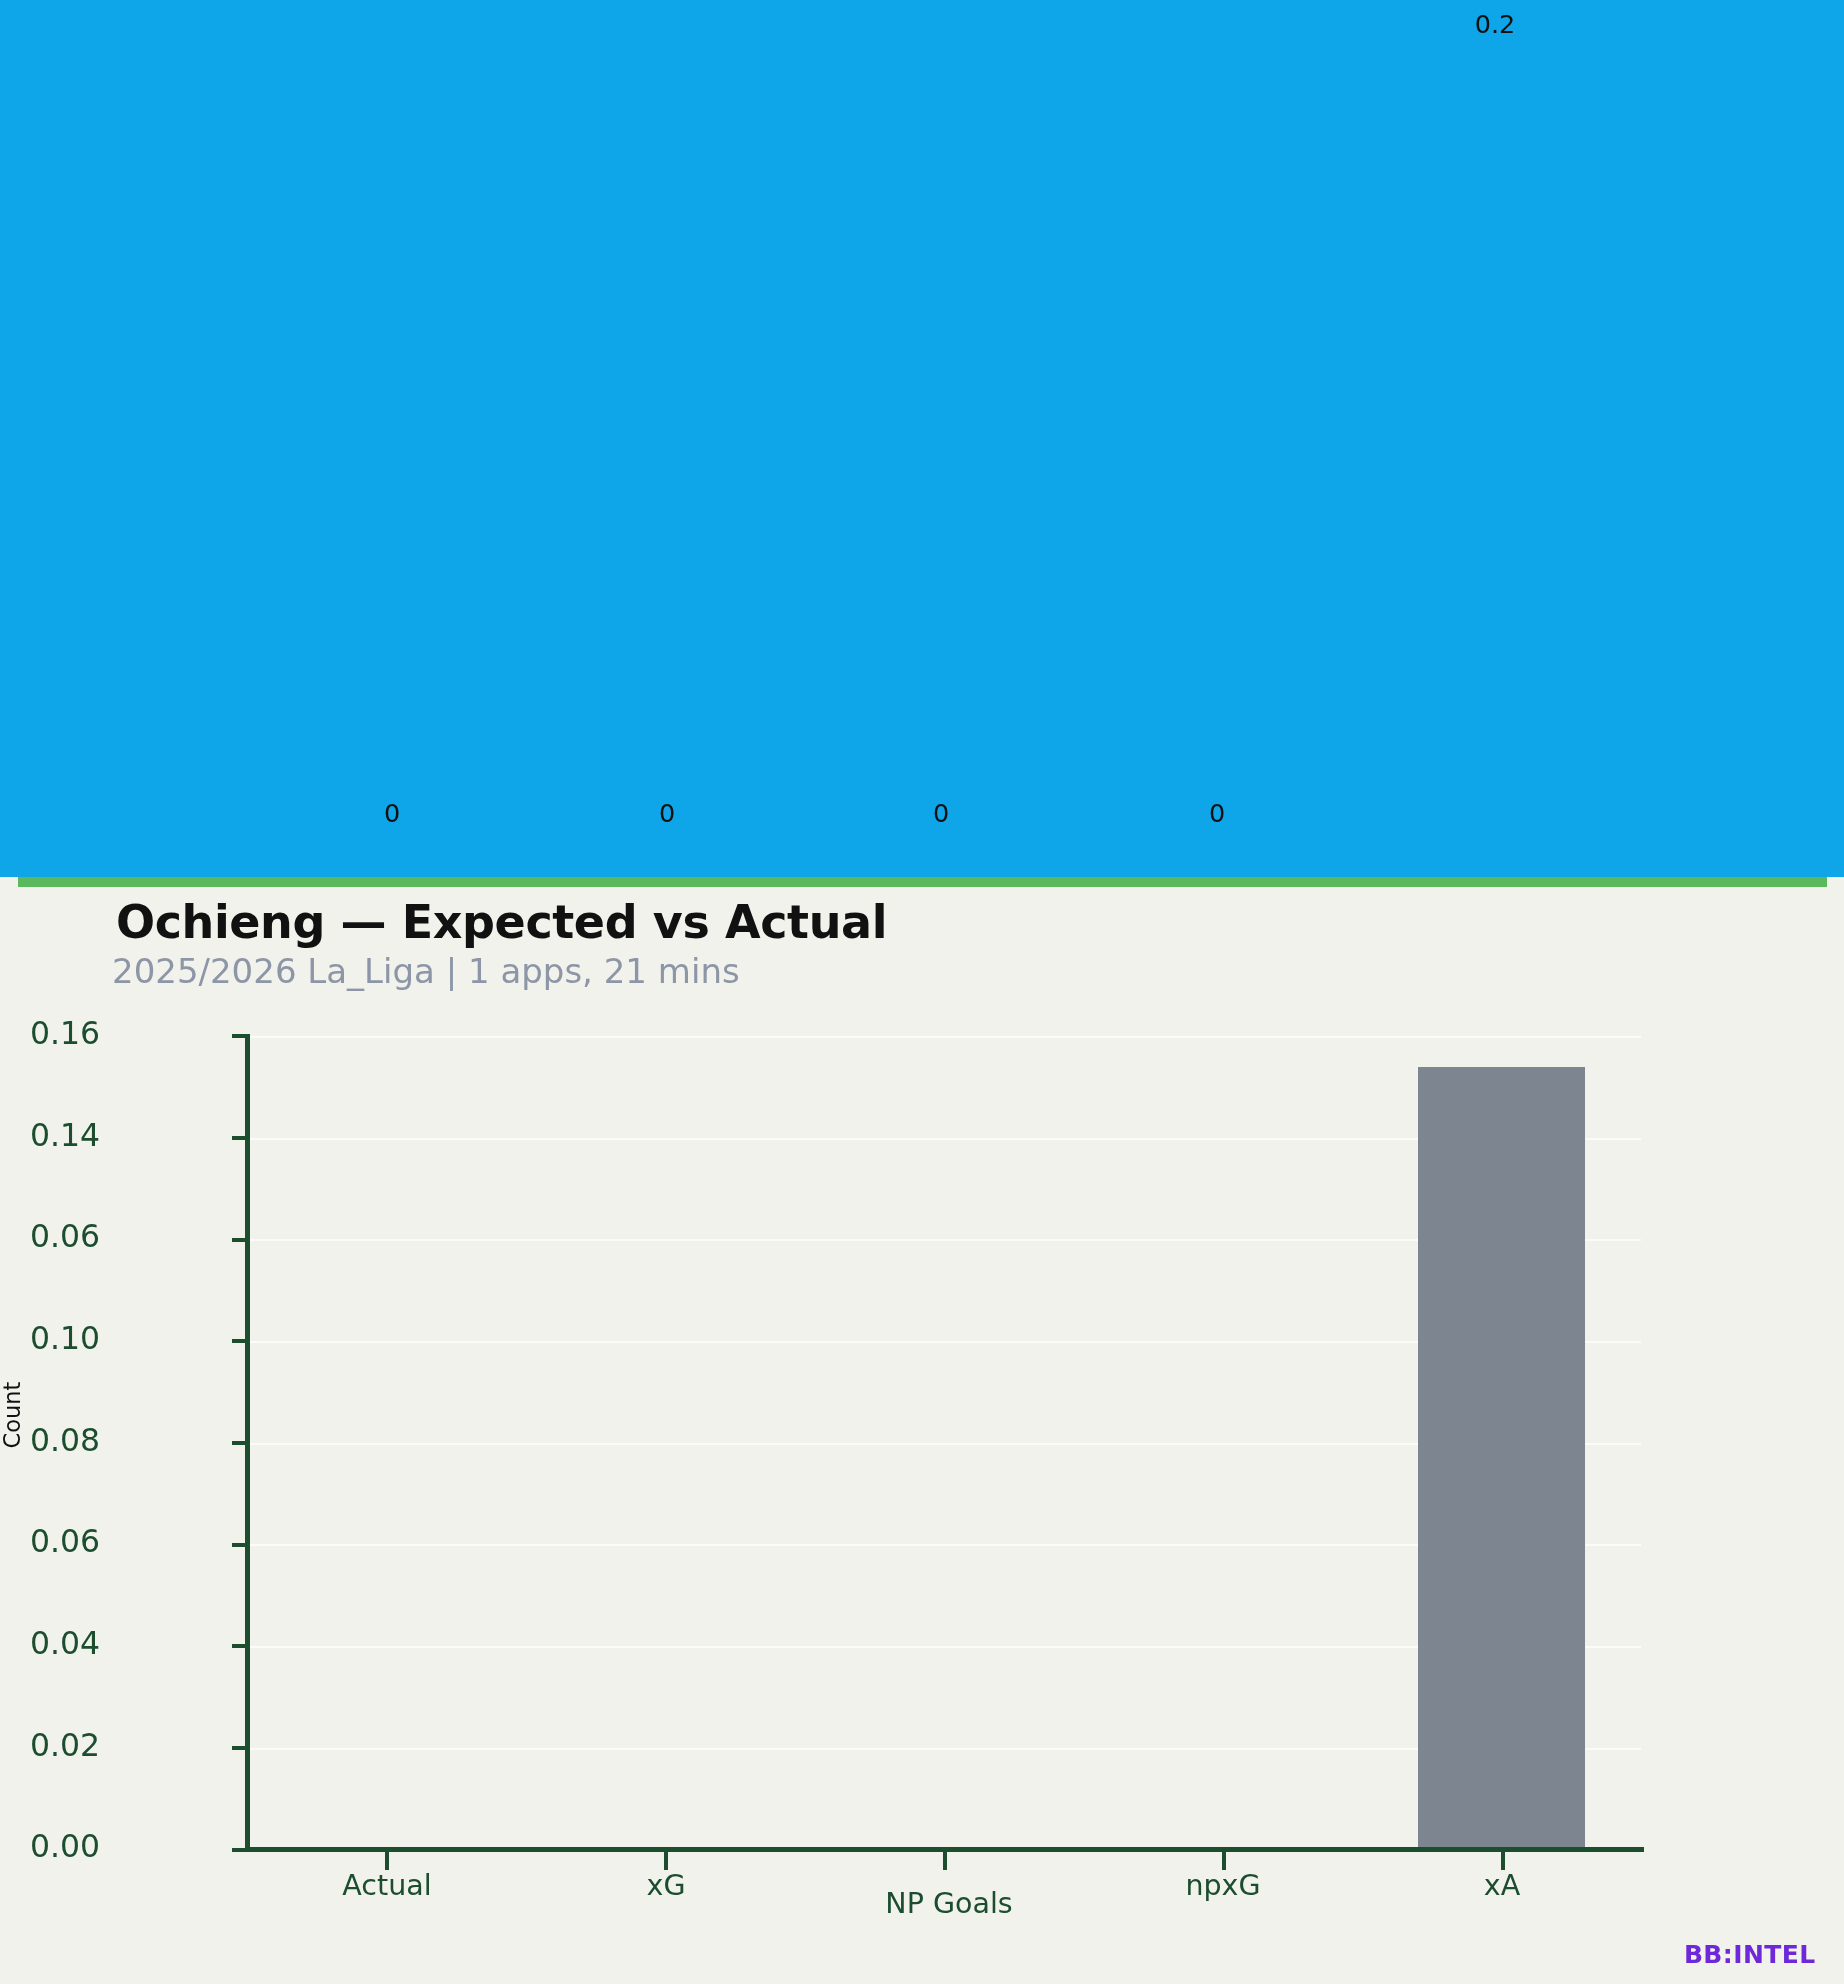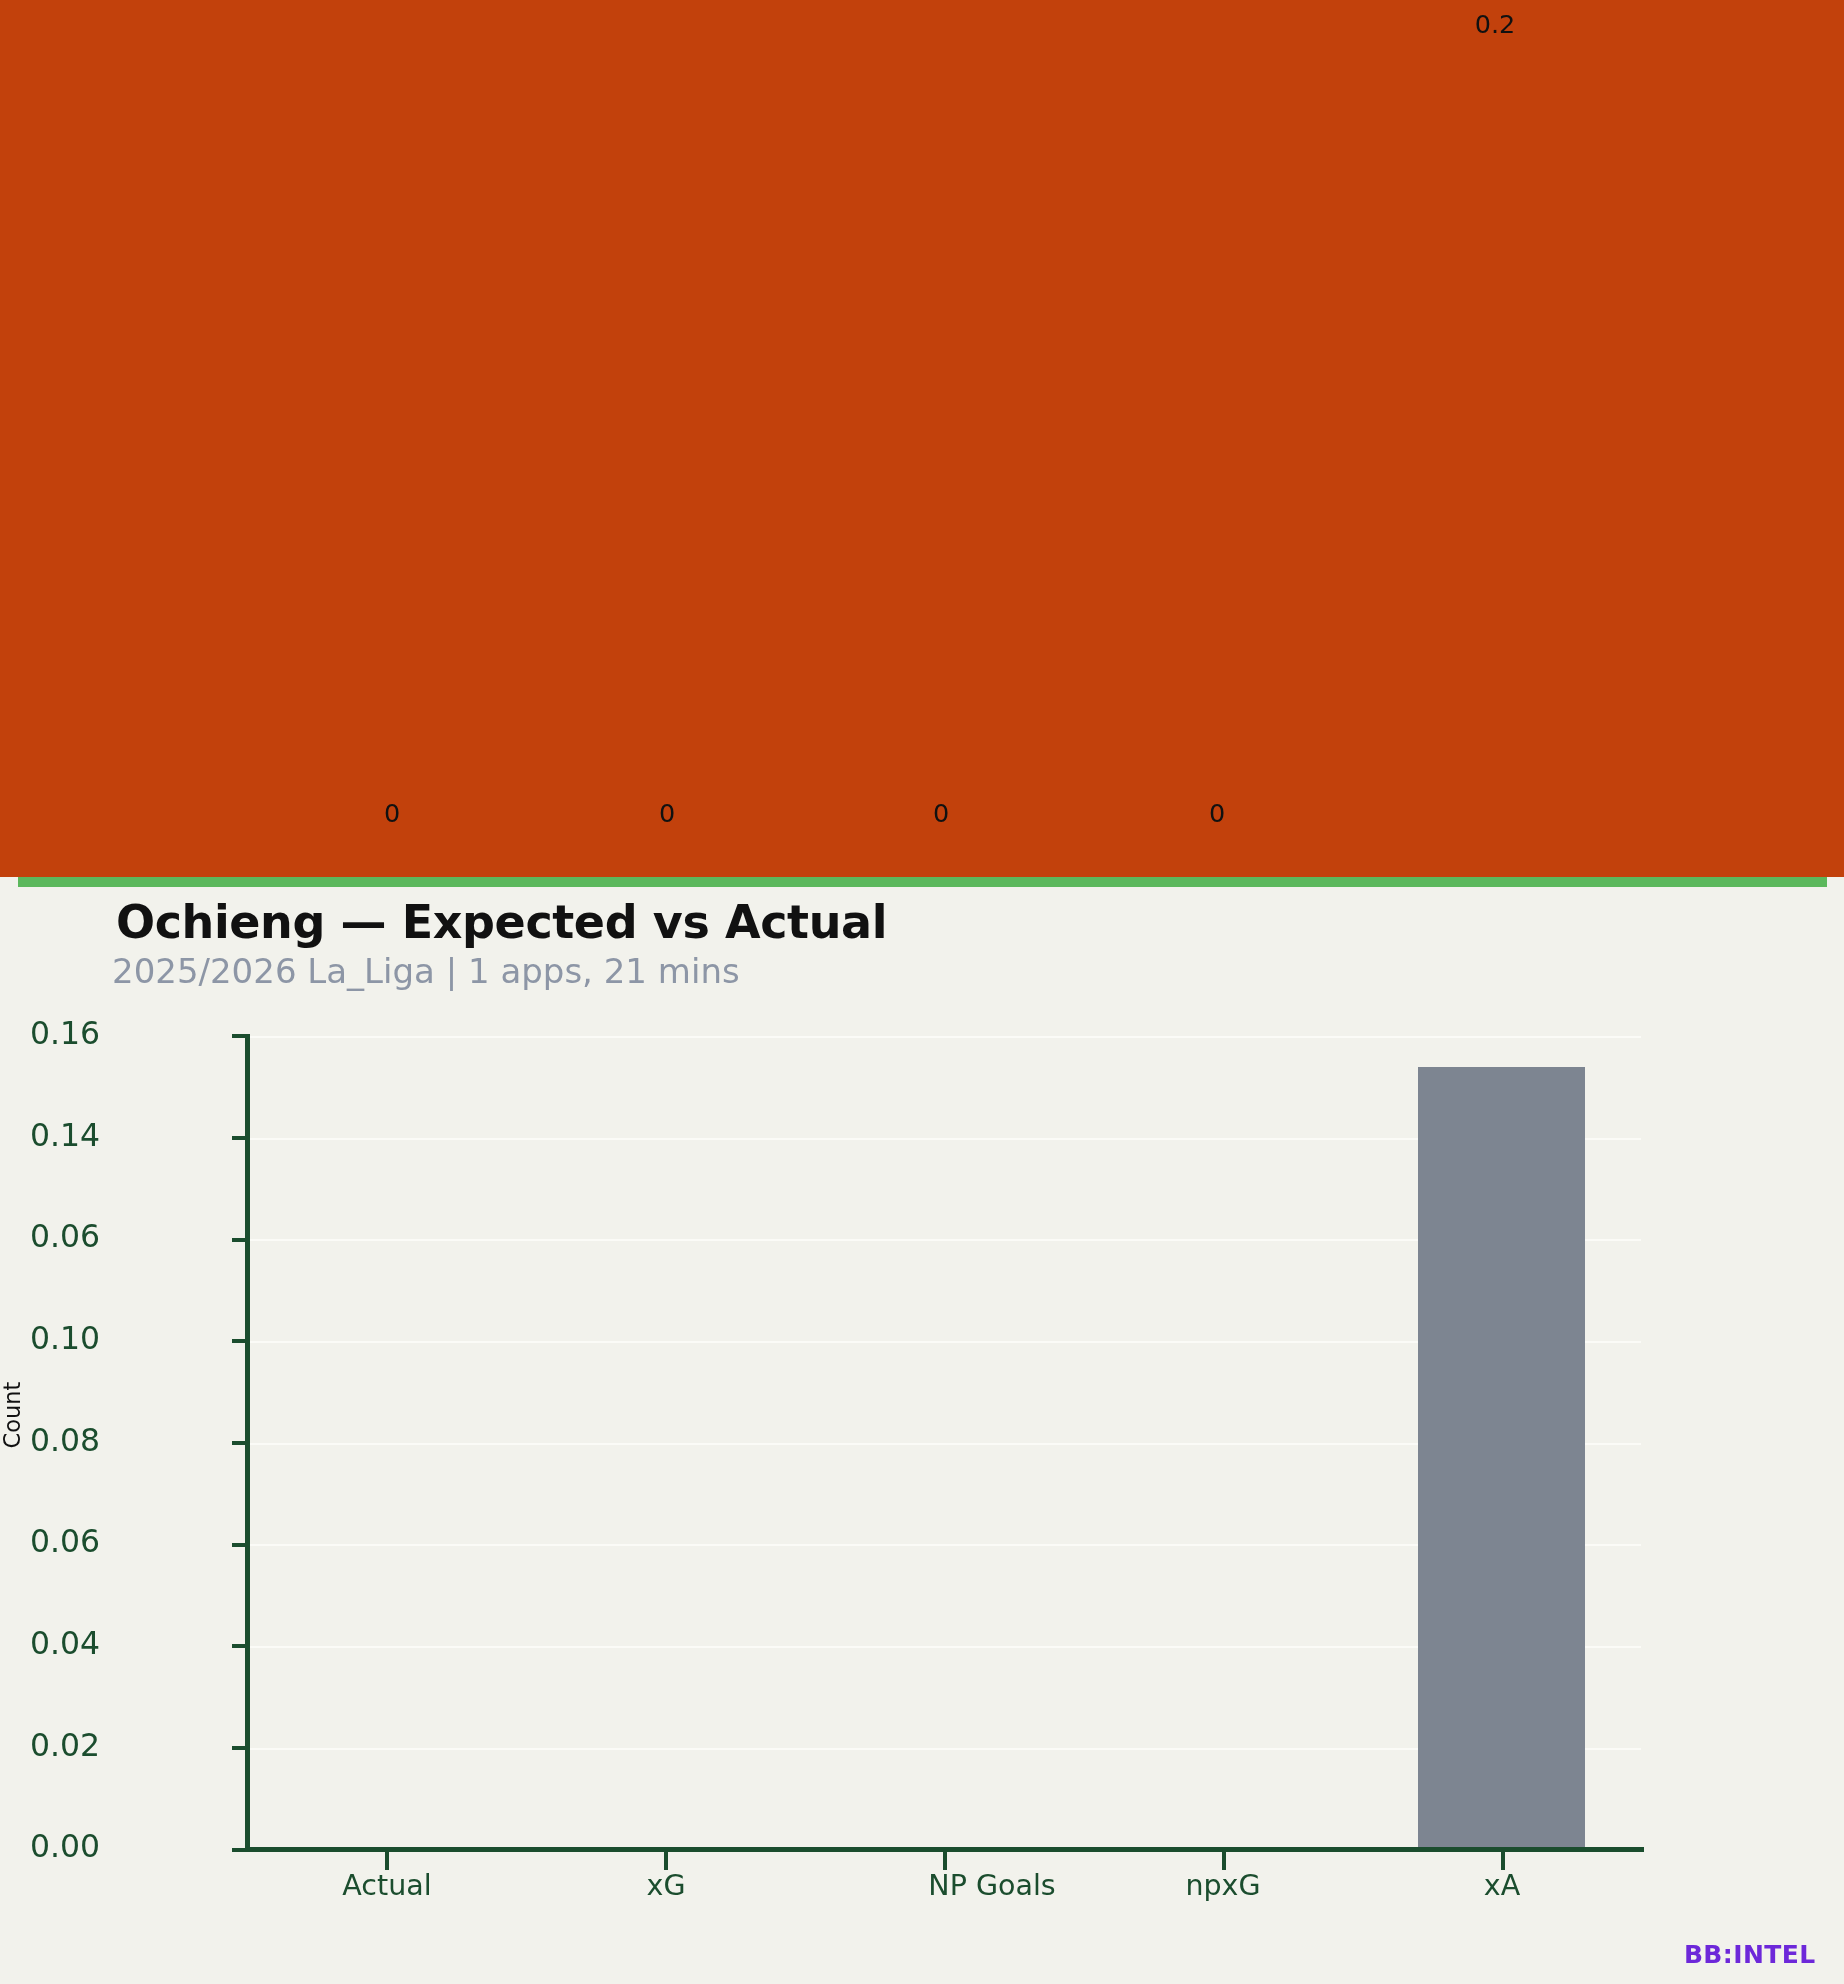--- a/index.html
+++ b/index.html
@@ -14,21 +14,21 @@
     font-family: "DejaVu Sans", "Liberation Sans", sans-serif;
     overflow: hidden;
   }
 
   
   #top-panel {
     position: absolute;
     left: 0; top: 0;
     width: 1844px;
     height: 877px;
-    background: #c2410c;
+    background: #0ea5e9;
   }
   .top-value-label {
     position: absolute;
     font-size: 25.5px;
     color: #111111;
     text-align: center;
     transform: translateX(-50%);
     white-space: nowrap;
   }
 
@@ -224,21 +224,21 @@
       <div class="y-tick-label" style="top: 1117px;">0.14</div>
       <div class="y-tick-mark" style="top: 1034px;"></div>
       <div class="y-tick-label" style="top: 1015px;">0.16</div>
     </div>
   <div id="x-axis-ticks">
       <div class="x-tick-mark" style="left: 385px;"></div>
       <div class="x-tick-label" style="left: 387px;">Actual</div>
       <div class="x-tick-mark" style="left: 664px;"></div>
       <div class="x-tick-label" style="left: 666px;">xG</div>
       <div class="x-tick-mark" style="left: 943px;"></div>
-      <div class="x-tick-label" style="left: 992px;">NP Goals</div>
+      <div class="x-tick-label" style="left: 949px; margin-top: 18px;">NP Goals</div>
       <div class="x-tick-mark" style="left: 1222px;"></div>
       <div class="x-tick-label" style="left: 1223px;">npxG</div>
       <div class="x-tick-mark" style="left: 1501px;"></div>
       <div class="x-tick-label" style="left: 1502px;">xA</div>
     </div>
 
   <div id="y-axis-title">Count</div>
 </div>
 
 <div id="watermark">BB:INTEL</div>

